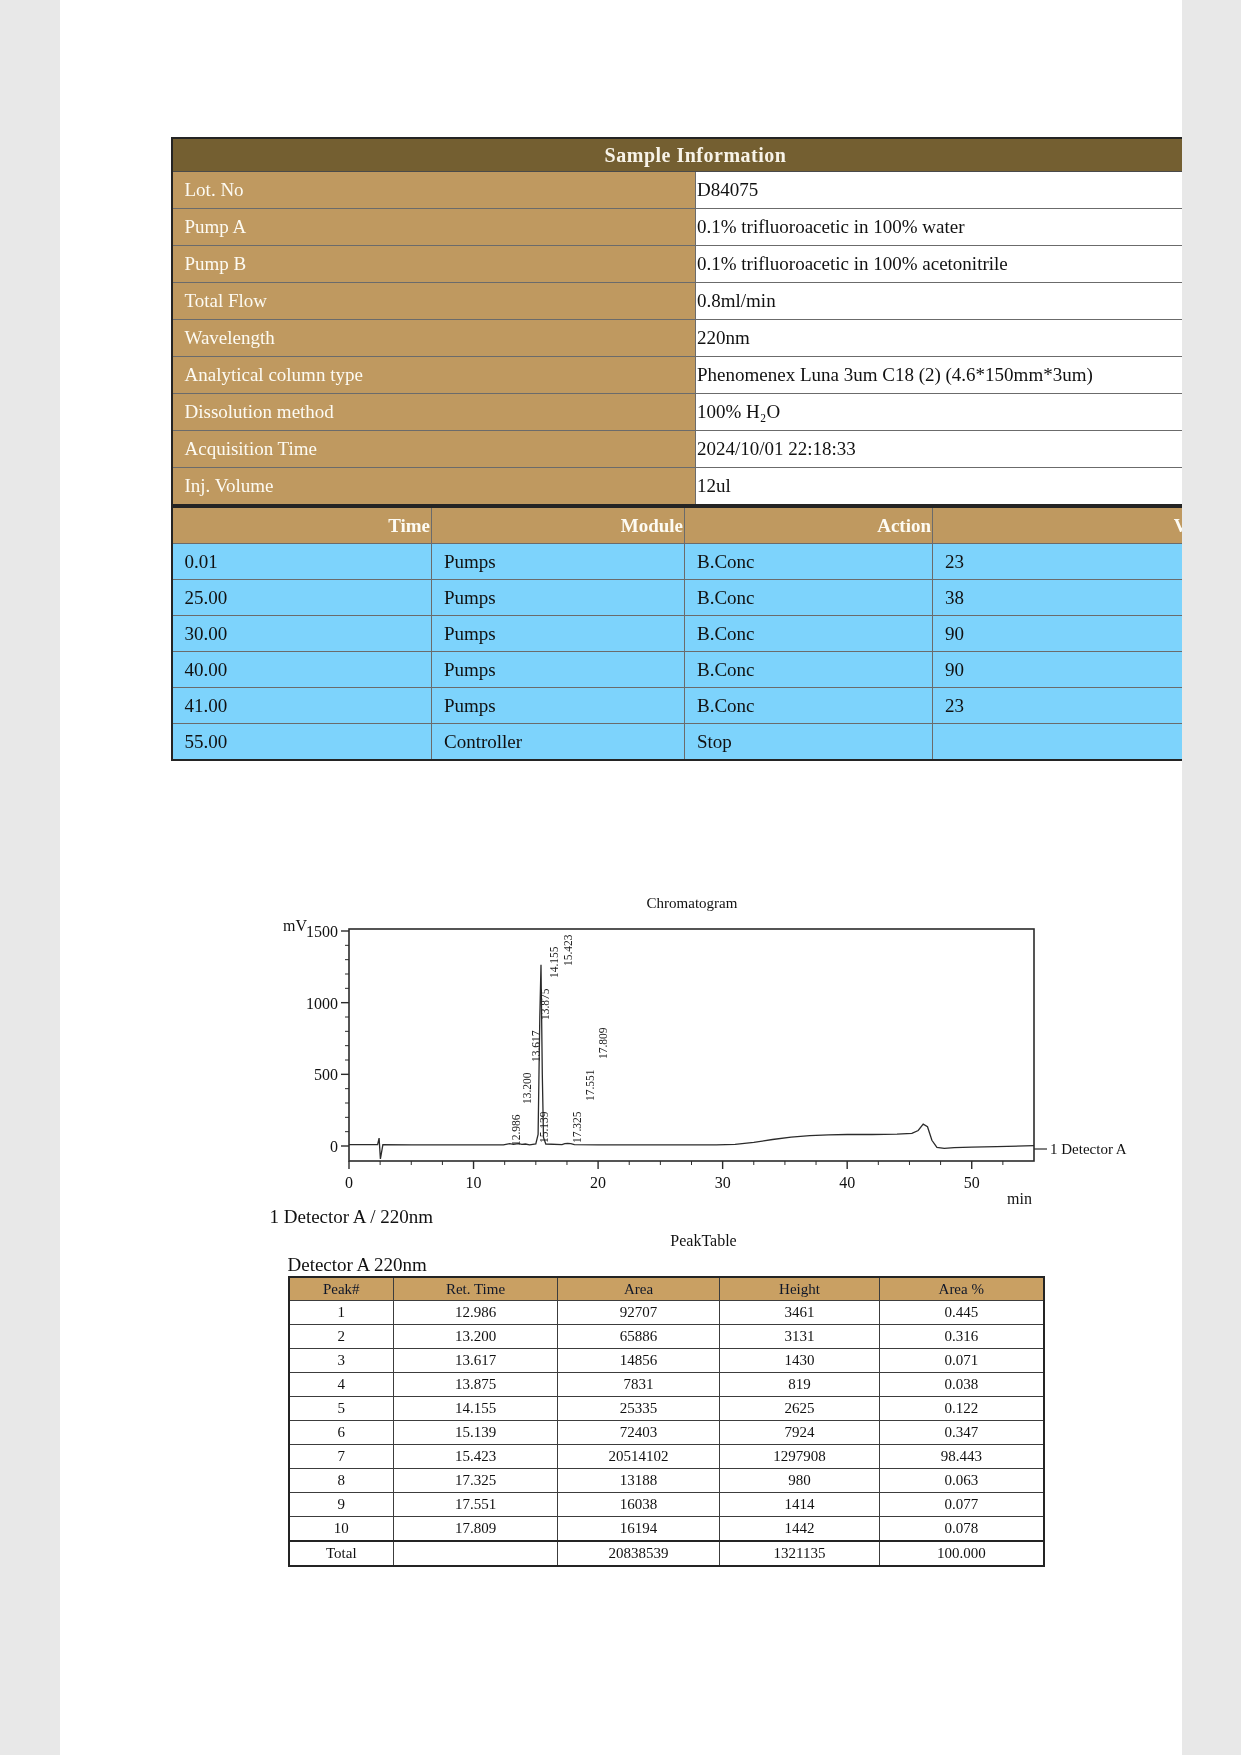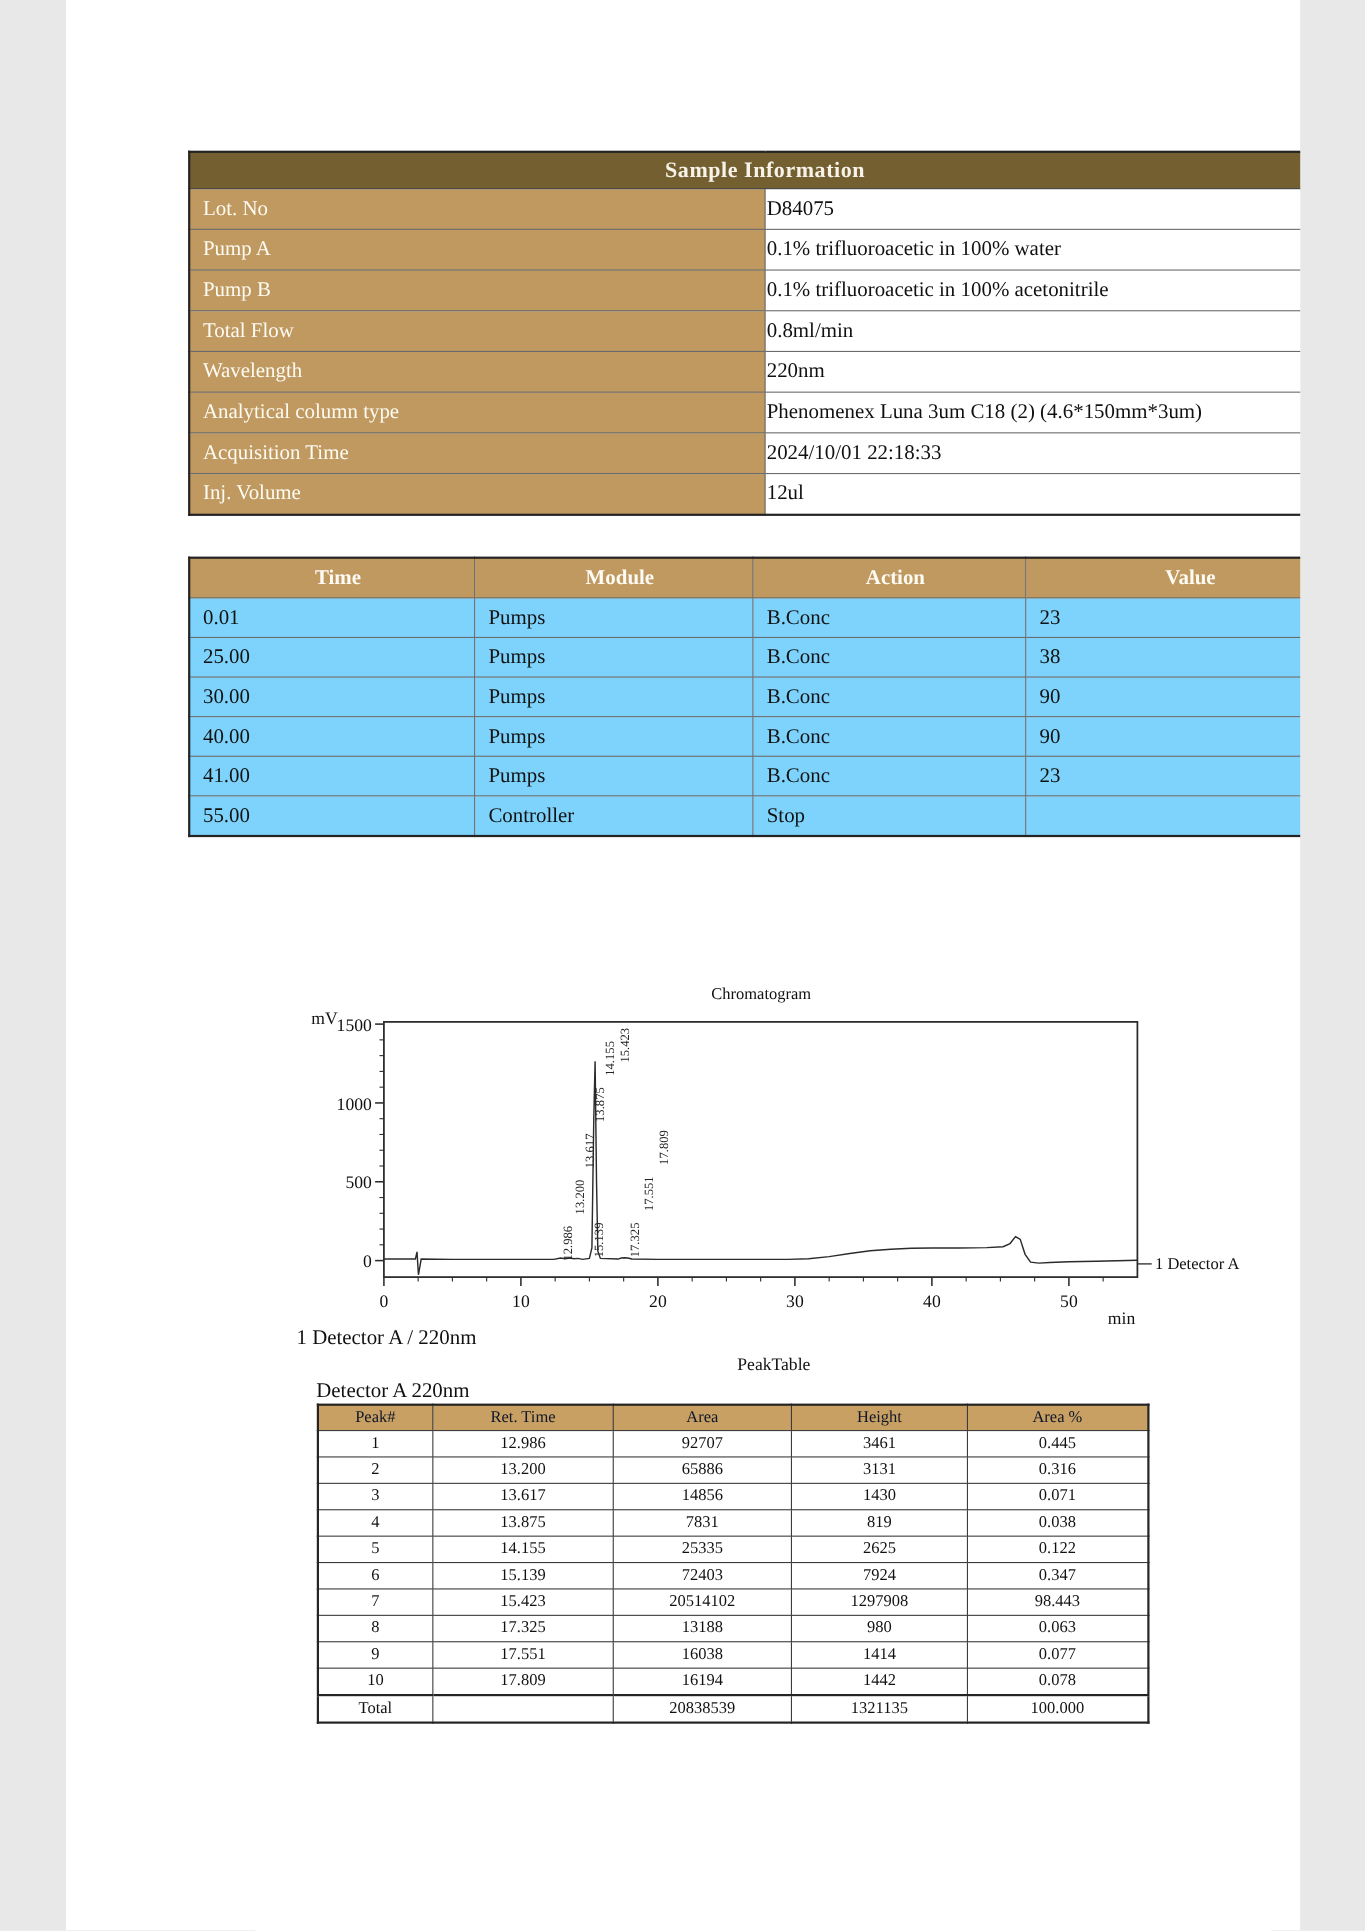--- a/index.html
+++ b/index.html
@@ -15,21 +15,21 @@
     background:#745f31; color:#f7f3e8; font-size:20px; font-weight:bold;
     text-align:center; height:30px; border:1px solid #4a4a4a; letter-spacing:0.5px;
   }
   .sample-table td { border:1px solid #6b6b6b; height:34px; font-size:19px; vertical-align:middle; }
   .sample-table td.lbl { background:#bf9960; color:#fdfbf3; padding-left:12px; width:285px;margin-left:12px; }
   .sample-table td.val { background:#ffffff; color:#111; }
   
   .program-table { left:111px; top:506px; width:1050px; border:2px solid #242424; }
   .program-table th {
     background:#bf9960; color:#fdfbf3; font-weight:bold; font-size:19px;
-    text-align:center; padding-left:12px; height:33px; border:1px solid #6b6b6b;
+    text-align:right; padding-left:12px; height:33px; border:1px solid #6b6b6b;
   }
   .program-table td {
     border:1px solid #6b6b6b; font-size:19px; height:33px;
     padding-left:12px; background:#7dd3fc; vertical-align:middle;
   }
   
   .peak-table { left:228px; top:1276px; width:755px; border:2px solid #242424; font-size:15px; }
   .peak-table th {
     background:#c9a063; color:#0f172a; font-weight:normal; font-size:15px;
     text-align:center; height:20px; border:1px solid #3c3c3c;
@@ -74,20 +74,24 @@
           <td class="lbl">Total Flow</td>
           <td class="val">0.8ml/min</td>
         </tr>
         <tr>
           <td class="lbl">Wavelength</td>
           <td class="val">220nm</td>
         </tr>
         <tr>
           <td class="lbl">Analytical column type</td>
           <td class="val">Phenomenex Luna 3um C18 (2) (4.6*150mm*3um)</td>
+        </tr>
+        <tr>
+          <td class="lbl">Dissolution method</td>
+          <td class="val">100% H₂O</td>
         </tr>
         <tr>
           <td class="lbl">Acquisition Time</td>
           <td class="val">2024/10/01 22:18:33</td>
         </tr>
         <tr>
           <td class="lbl">Inj. Volume</td>
           <td class="val">12ul</td>
         </tr>
       </tbody>

